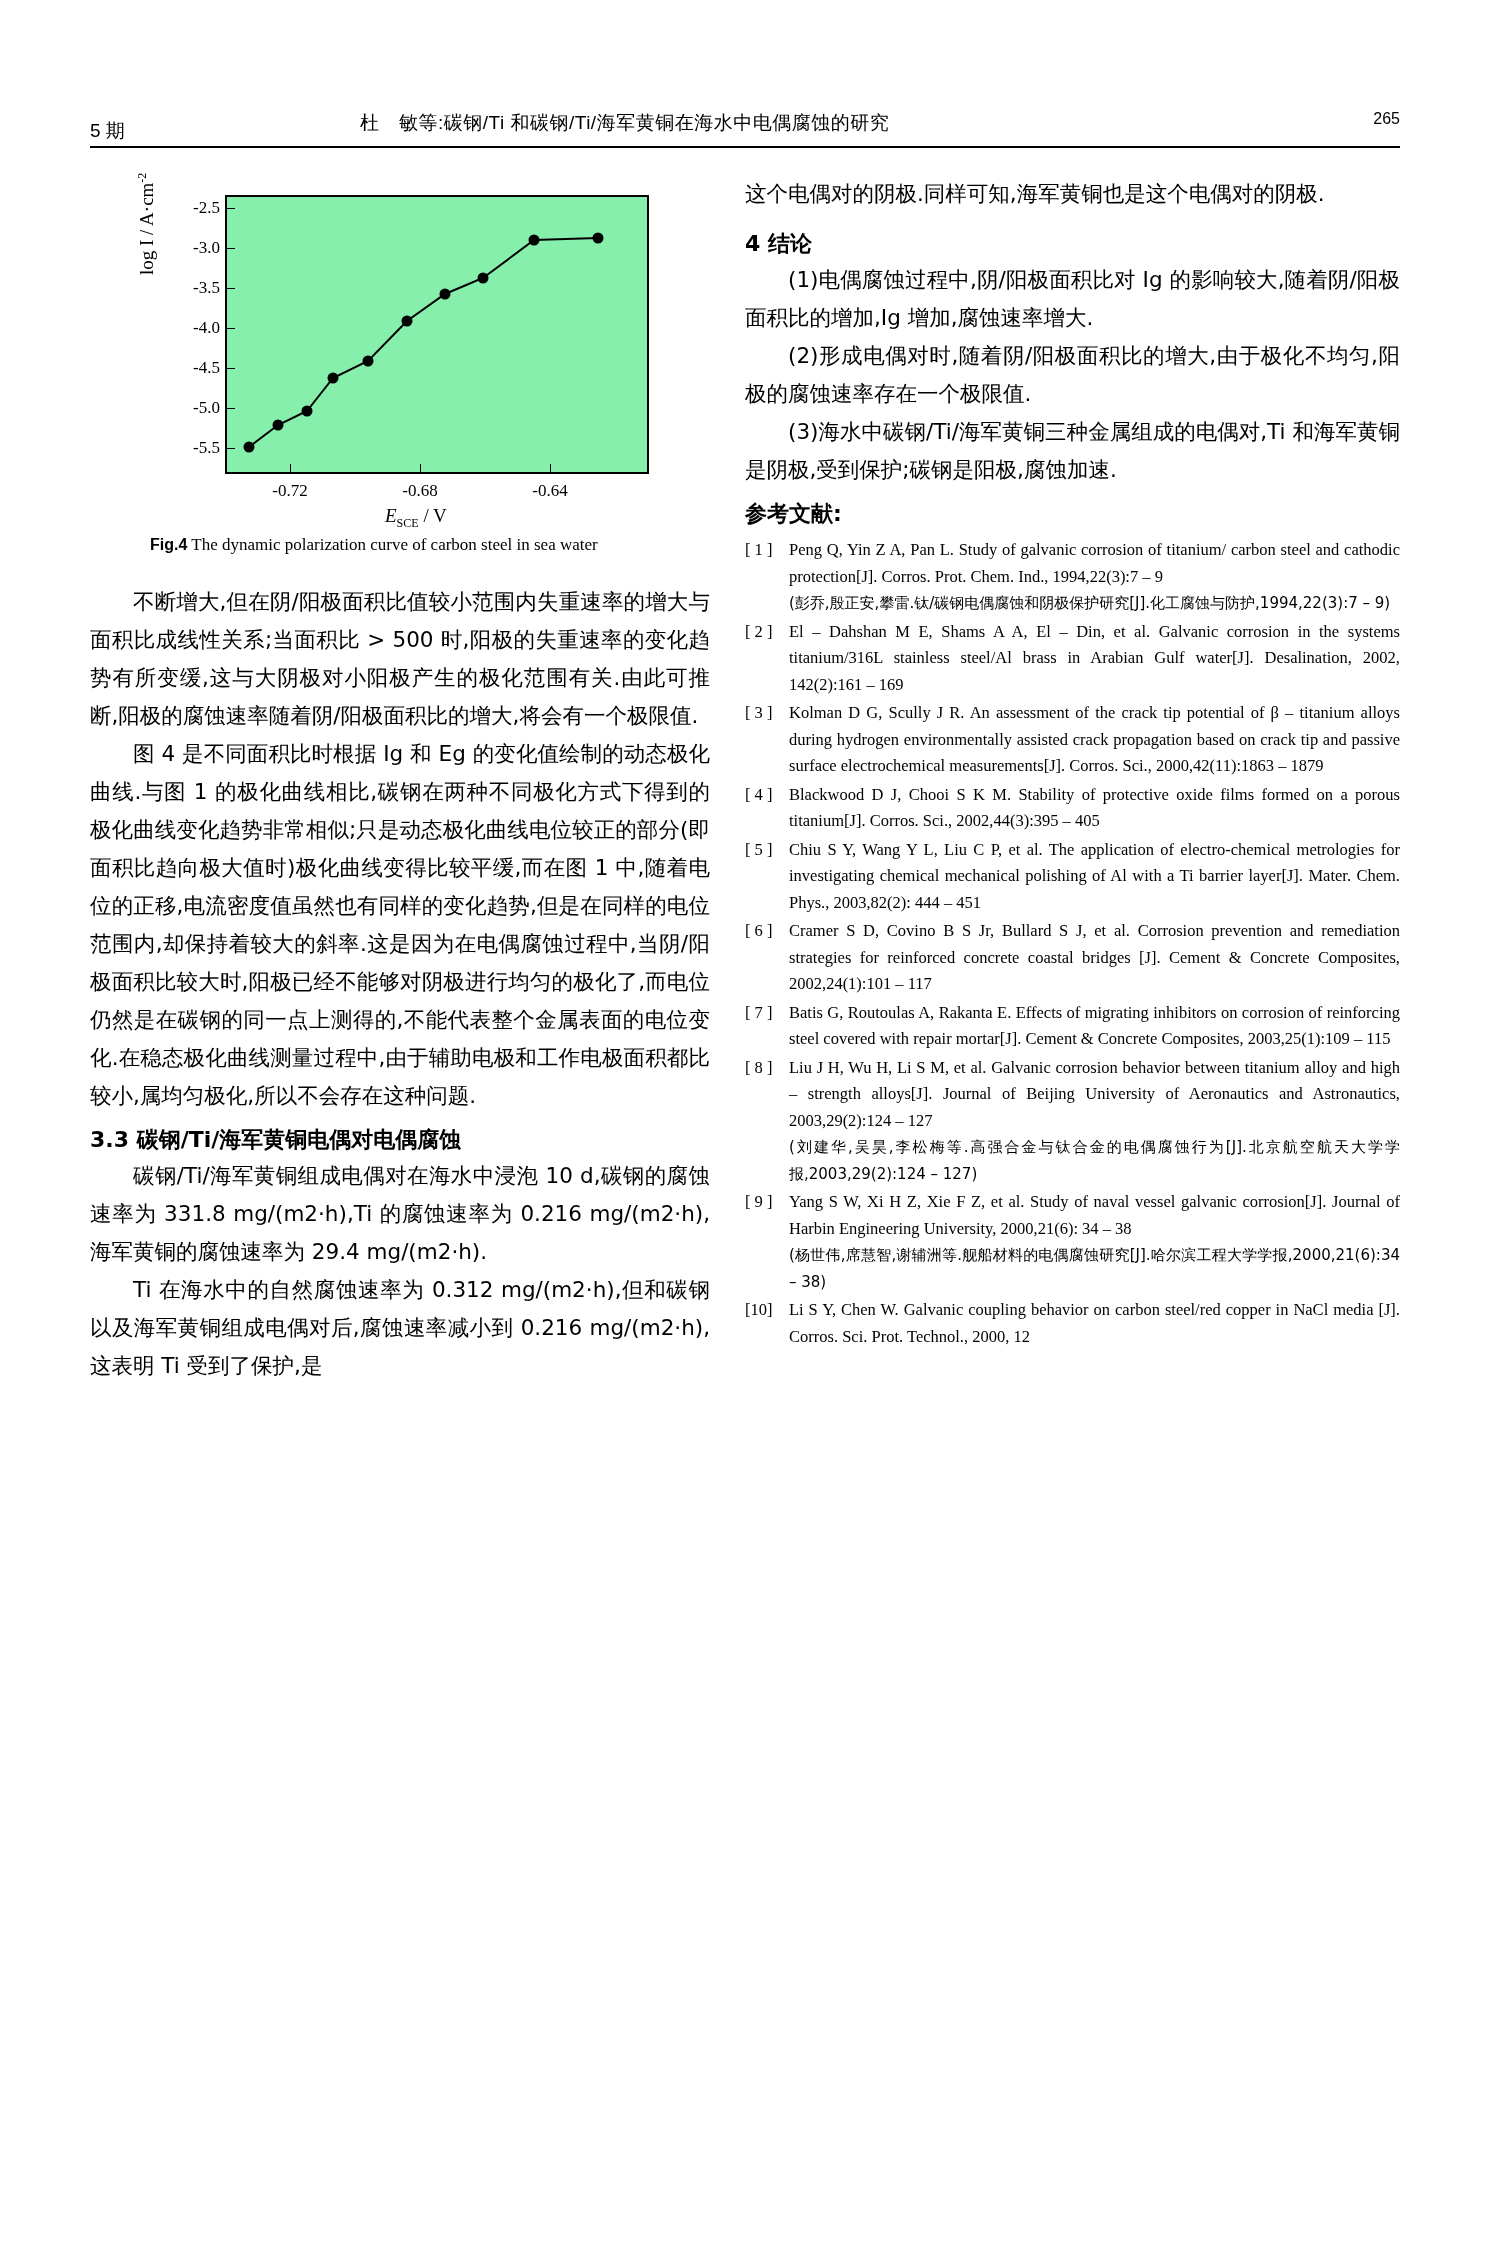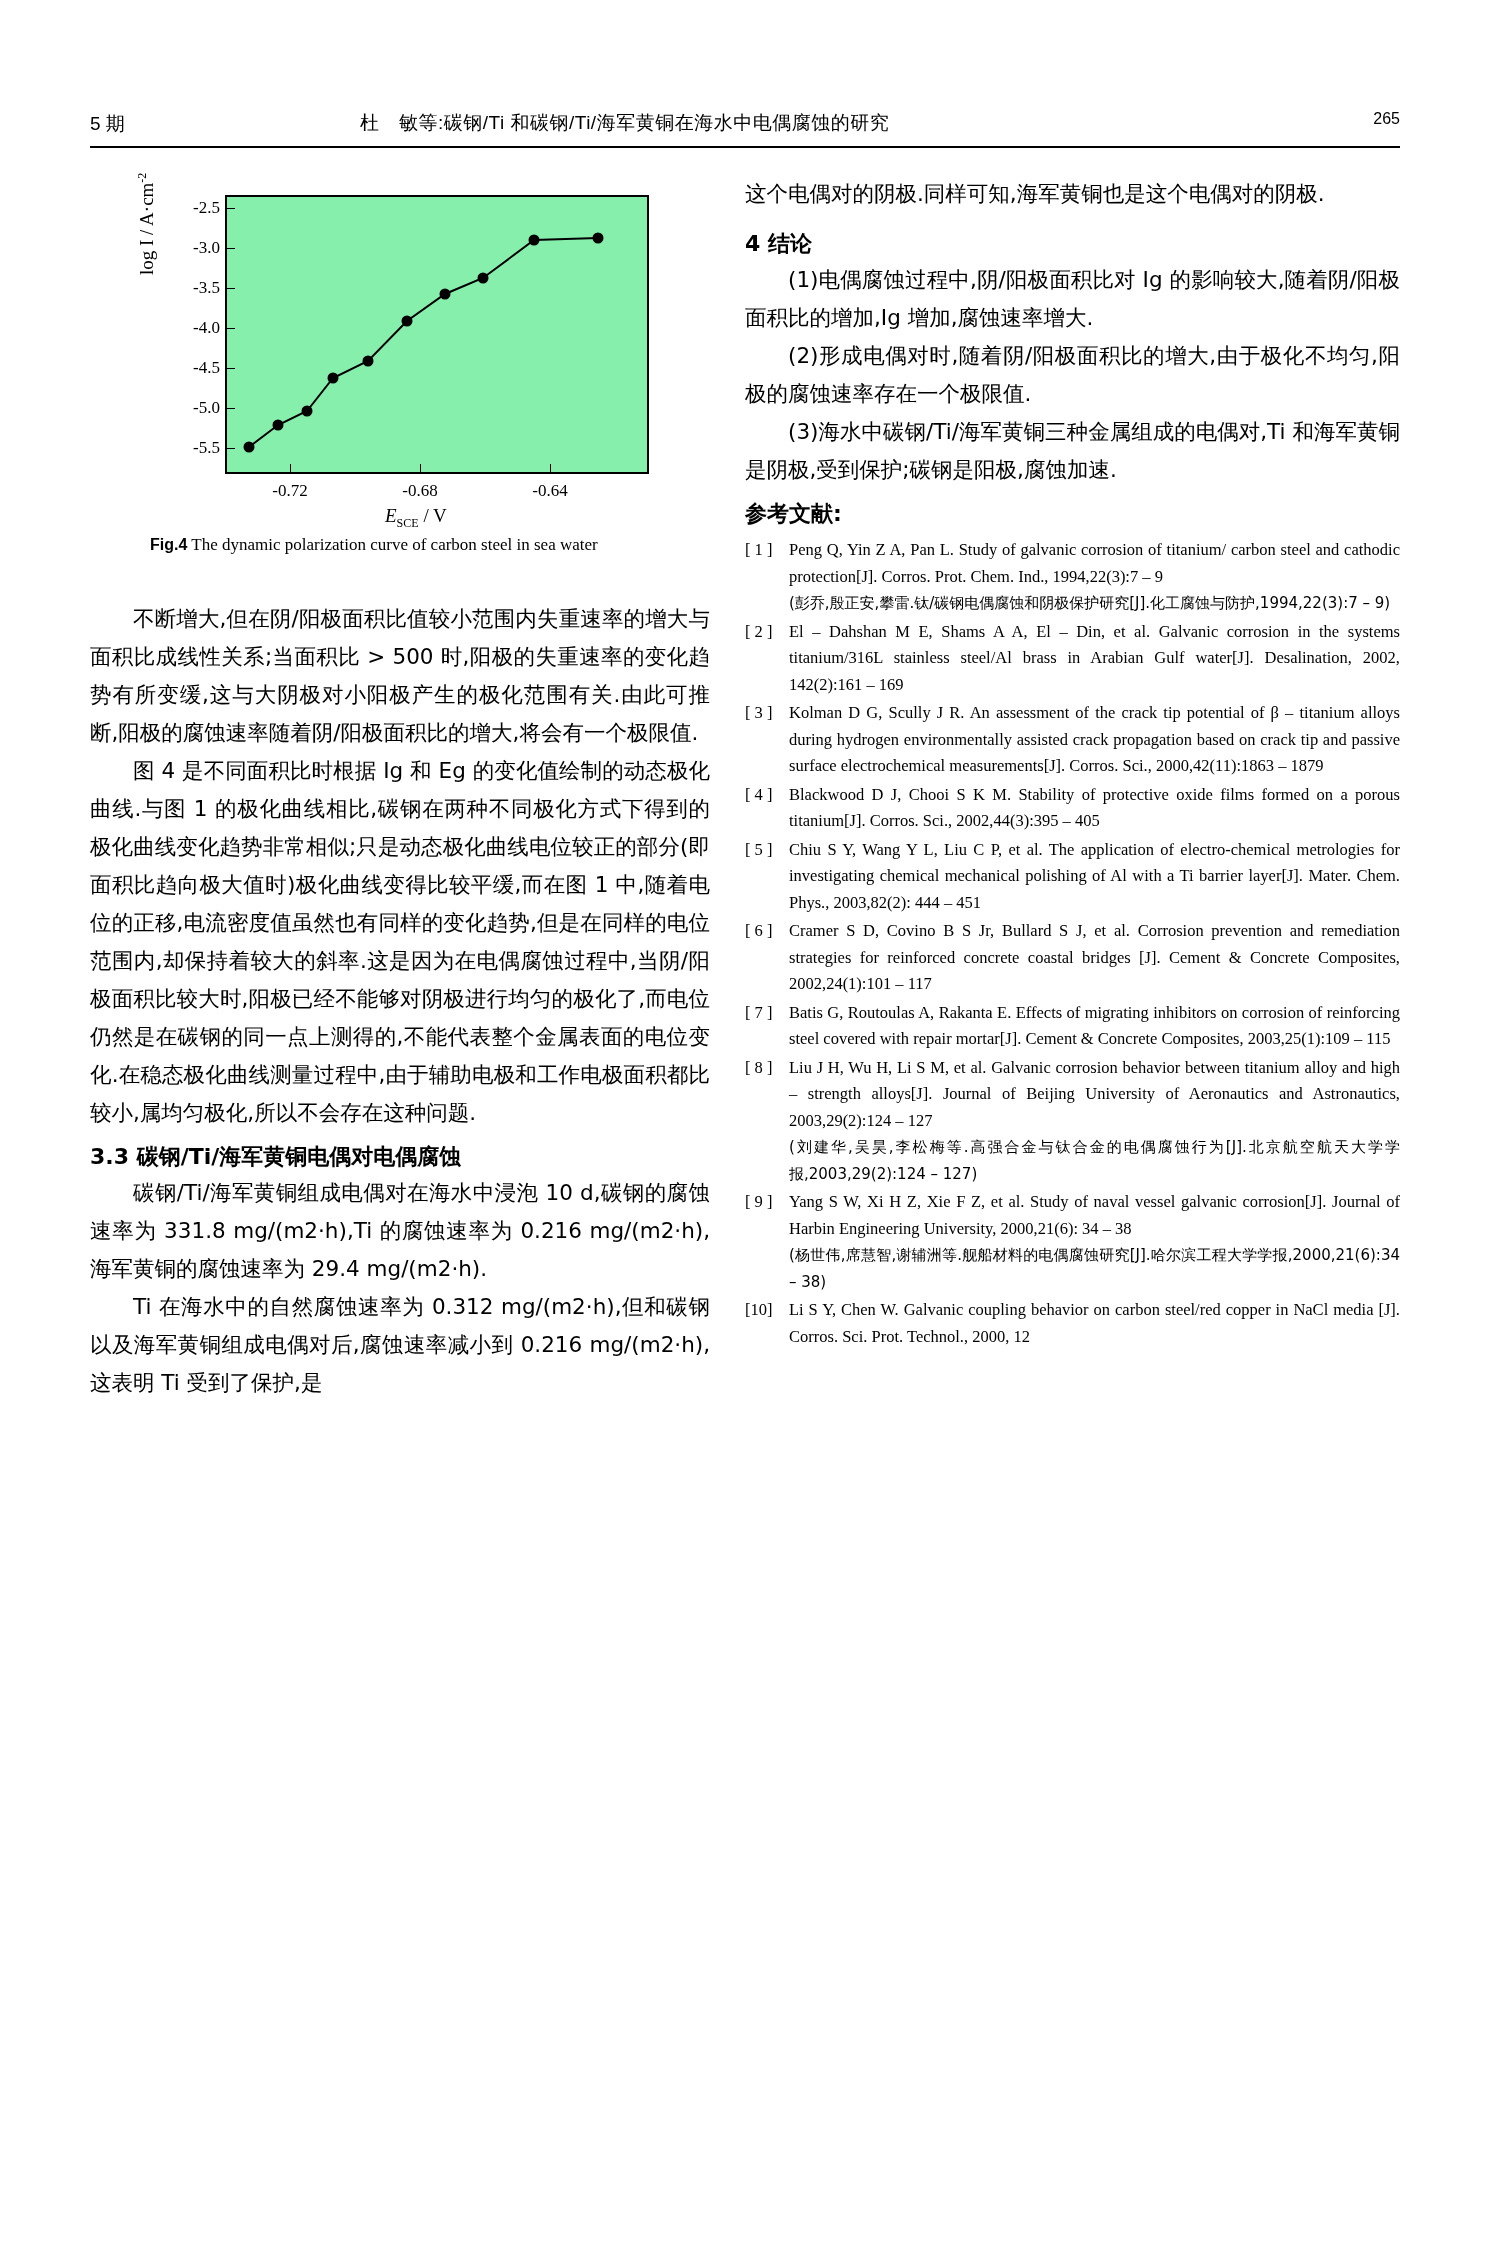--- a/index.html
+++ b/index.html
@@ -1,19 +1,19 @@
 <!DOCTYPE html>
 <html><head>
 <meta charset="utf-8">
 <style>
   html,body{margin:0;padding:0;background:#fff;}
   body{width:1486px;height:2241px;font-family:"Liberation Serif",serif;color:#000;}
   .page{position:relative;width:1486px;height:2241px;background:#fff;}
   .header{position:absolute;top:110px;left:90px;width:1310px;font-family:"Liberation Sans",sans-serif;font-size:19px;}
-  .header .h-left{position:absolute;left:0;top:1px;}
+  .header .h-left{position:absolute;left:0;top:8px;}
   .header .h-center{position:absolute;left:270px;top:0;letter-spacing:0.5px;}
   .header .h-right{position:absolute;right:0;top:0;font-size:16px;}
   .rule{position:absolute;left:90px;top:146px;width:1310px;height:2px;background:#000;}
 
   .col-left{position:absolute;left:90px;top:175px;width:620px;}
   .col-right{position:absolute;left:745px;top:175px;width:655px;}
 
   
   .figure{position:relative;width:620px;height:400px;}
   .plotbox{position:absolute;left:135px;top:20px;width:420px;height:275px;border:2px solid #000;background:#86efac;}
@@ -120,21 +120,21 @@
       <div class="xlabel">
         <span class="it">E</span><sub>SCE</sub><span> / V</span>
       </div>
 
       <div class="figcap">
         <b>Fig.4</b>
         <span>The dynamic polarization curve of carbon steel in sea water</span>
       </div>
     </div>
 
-    <div class="cn" style="margin-top:25px">
+    <div class="cn" style="margin-top:8px">
       <p>不断增大,但在阴/阳极面积比值较小范围内失重速率的增大与面积比成线性关系;当面积比 &gt; 500 时,阳极的失重速率的变化趋势有所变缓,这与大阴极对小阳极产生的极化范围有关.由此可推断,阳极的腐蚀速率随着阴/阳极面积比的增大,将会有一个极限值.</p>
       <p>图 4 是不同面积比时根据 Ig 和 Eg 的变化值绘制的动态极化曲线.与图 1 的极化曲线相比,碳钢在两种不同极化方式下得到的极化曲线变化趋势非常相似;只是动态极化曲线电位较正的部分(即面积比趋向极大值时)极化曲线变得比较平缓,而在图 1 中,随着电位的正移,电流密度值虽然也有同样的变化趋势,但是在同样的电位范围内,却保持着较大的斜率.这是因为在电偶腐蚀过程中,当阴/阳极面积比较大时,阳极已经不能够对阴极进行均匀的极化了,而电位仍然是在碳钢的同一点上测得的,不能代表整个金属表面的电位变化.在稳态极化曲线测量过程中,由于辅助电极和工作电极面积都比较小,属均匀极化,所以不会存在这种问题.</p>
     </div>
 
     <div class="sec-h">3.3  碳钢/Ti/海军黄铜电偶对电偶腐蚀</div>
 
     <div class="cn">
       <p>碳钢/Ti/海军黄铜组成电偶对在海水中浸泡 10 d,碳钢的腐蚀速率为 331.8 mg/(m2·h),Ti 的腐蚀速率为 0.216 mg/(m2·h),海军黄铜的腐蚀速率为 29.4 mg/(m2·h).</p>
       <p>Ti 在海水中的自然腐蚀速率为 0.312 mg/(m2·h),但和碳钢以及海军黄铜组成电偶对后,腐蚀速率减小到 0.216 mg/(m2·h),这表明 Ti 受到了保护,是</p>
     </div>

